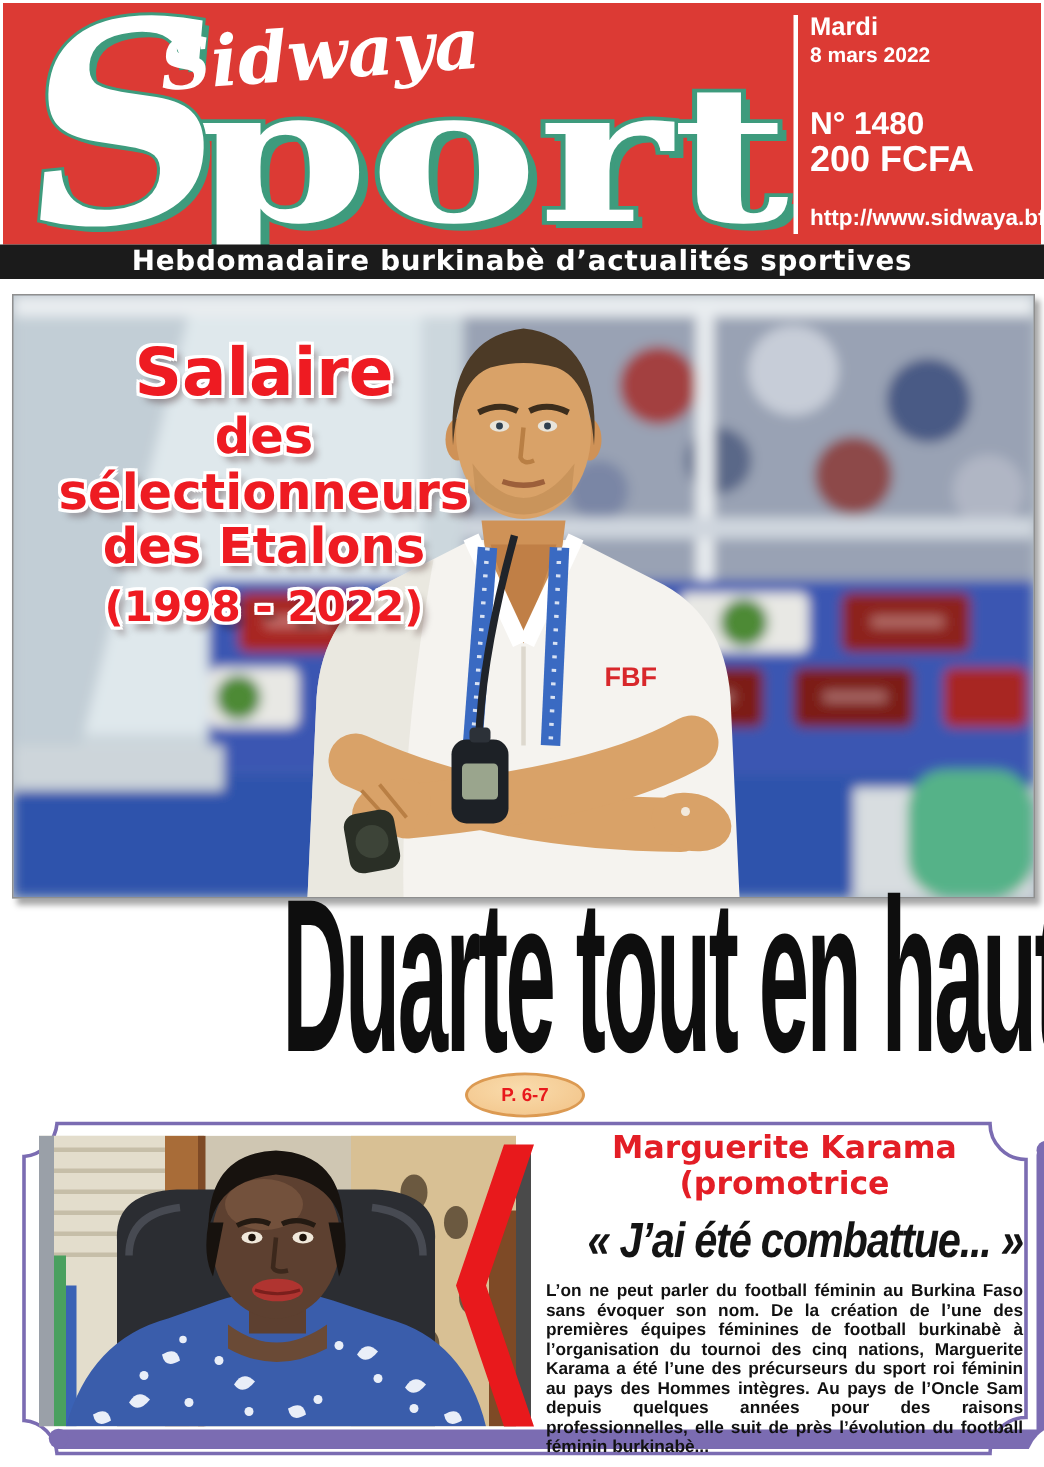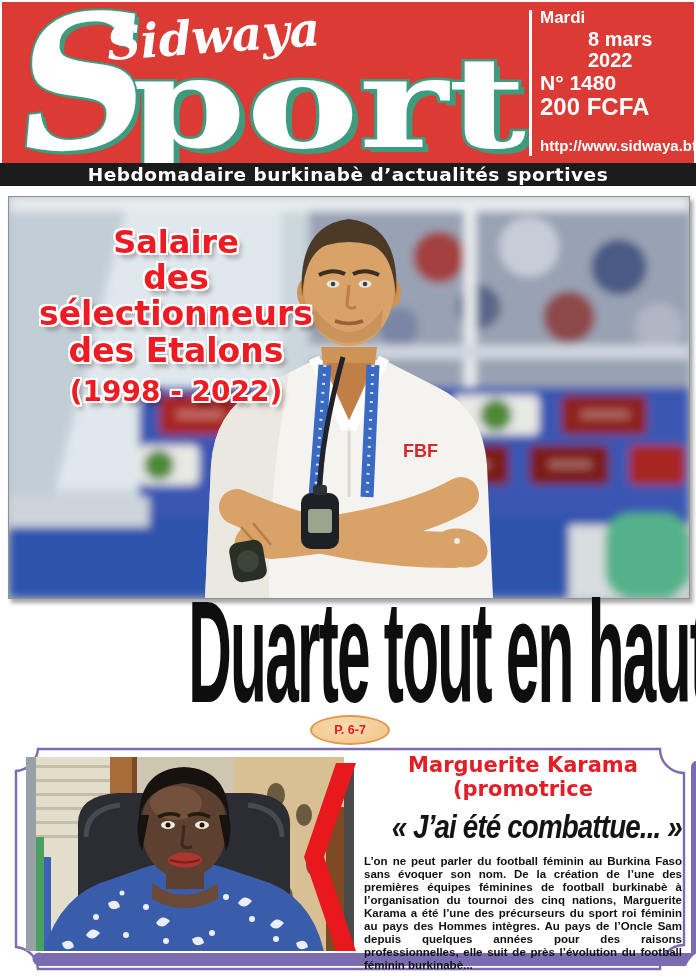--- a/index.html
+++ b/index.html
@@ -6,36 +6,36 @@
   #page{position:relative;width:696px;height:978px;background:#ffffff;overflow:hidden;
         font-family:"DejaVu Sans",sans-serif;}
 
   
   #banner{position:absolute;left:2px;right:2px;top:2px;height:161px;background:#dc3a34;}
   #logo-svg{position:absolute;left:10px;top:0;overflow:visible;}
   #info-sep{position:absolute;left:527px;top:8px;height:146px;width:3px;background:#ffffff;}
   .info{position:absolute;left:538px;color:#ffffff;font-weight:bold;line-height:1.05;
         font-family:"Liberation Sans",sans-serif;}
   #info-day{top:7px;font-size:17px;}
-  #info-date{top:27px;font-size:20px;margin-left:48px;}
+  #info-date{top:27px;font-size:14px;}
   #info-number{top:70px;font-size:21px;}
   #info-price{top:92px;font-size:24px;}
   #info-site{top:136px;font-size:15px;font-weight:bold;}
   #tagline-bar{position:absolute;left:0;right:0;top:163px;height:23px;background:#1b1b1b;
         display:flex;align-items:center;justify-content:center;}
   #tagline-bar span{color:#ffffff;font-weight:bold;font-size:18.5px;letter-spacing:.5px;}
 
   
   #main-photo{position:absolute;left:8px;top:196px;width:680px;height:401px;
         border:1px solid #8f8f8f;box-shadow:3px 4px 4px rgba(0,0,0,.35);overflow:hidden;background:#b7c1c9;}
   #overlay-title{position:absolute;left:4px;top:28px;width:326px;text-align:center;
         color:#ee1b22;font-weight:bold;line-height:1.1;
         text-shadow:-2px -2px 0 #fff,2px -2px 0 #fff,-2px 2px 0 #fff,2px 2px 0 #fff,
                     0 -2px 0 #fff,0 2px 0 #fff,-2px 0 0 #fff,2px 0 0 #fff,4px 5px 5px rgba(40,0,0,.35);}
-  .ov1{font-size:32px;} .ov2{font-size:33px;} .ov3{font-size:33px;}
+  .ov1{font-size:44px;} .ov2{font-size:33px;} .ov3{font-size:33px;}
   .ov-years{font-size:28px;margin-top:8px;}
 
   
   #headline-wrap{position:absolute;left:0;right:4px;top:586px;height:132px;
         display:flex;align-items:center;justify-content:flex-start;}
   #headline-wrap span{display:inline-block;white-space:nowrap;color:#0e0e0e;
         font-family:"Liberation Sans",sans-serif;font-weight:bold;font-size:104px;
         letter-spacing:-3px;transform:scale(.58,1.40);transform-origin:center;}
 
   

